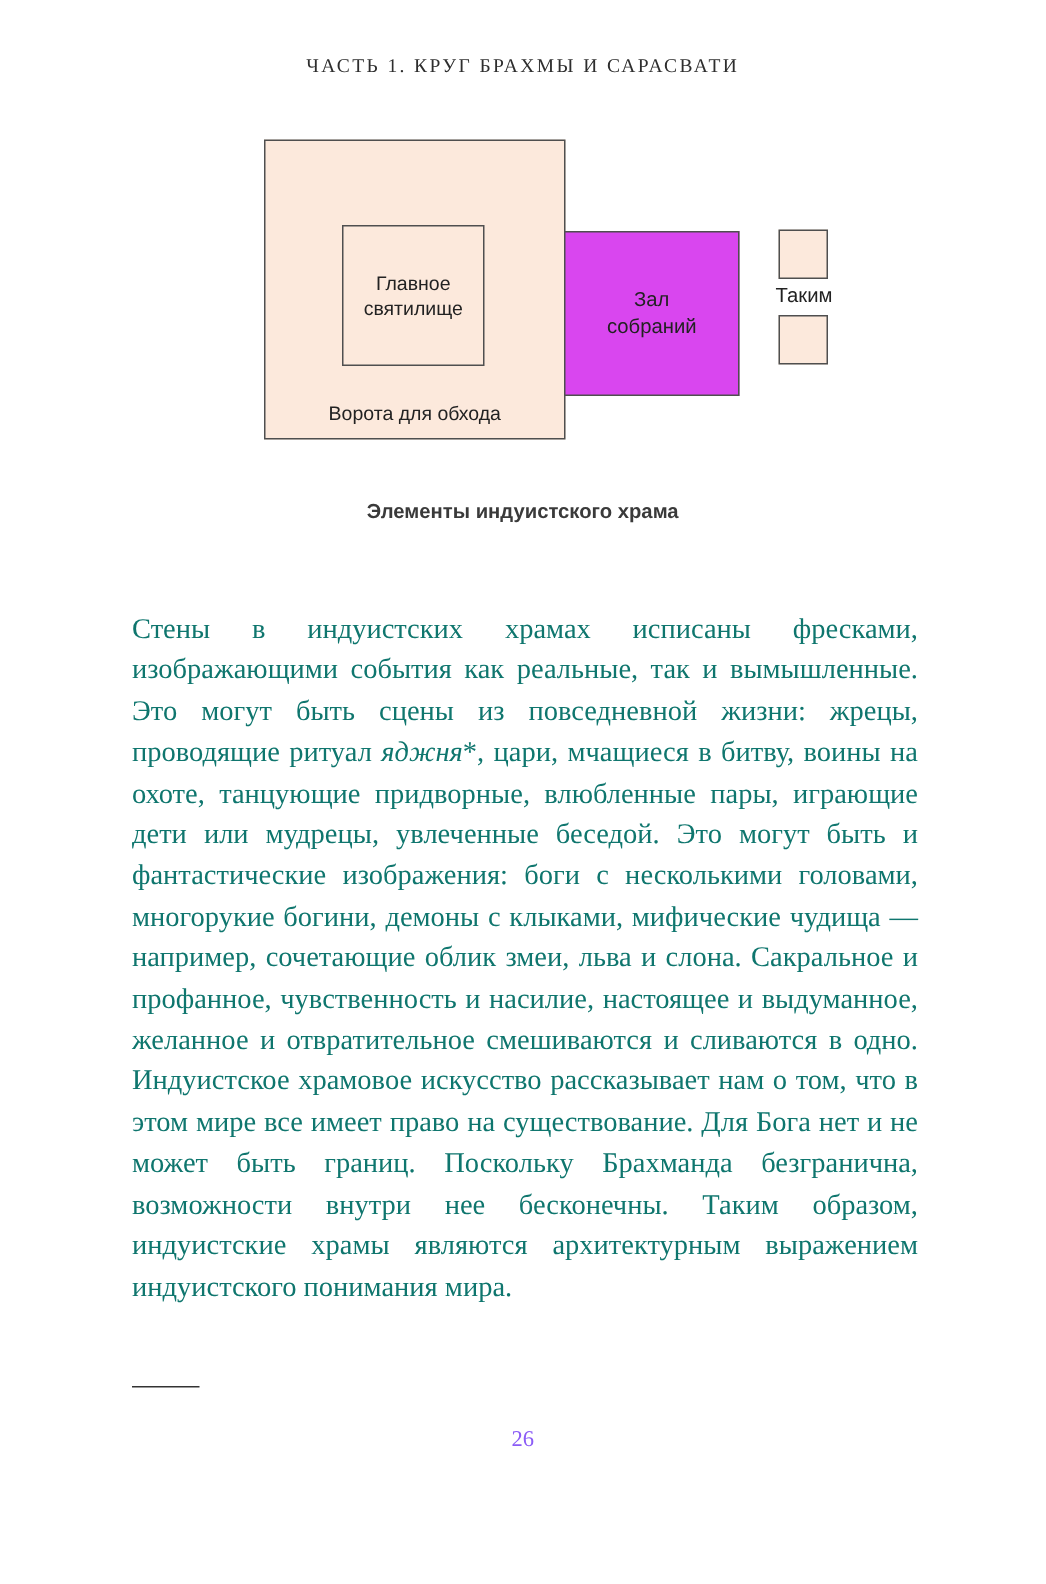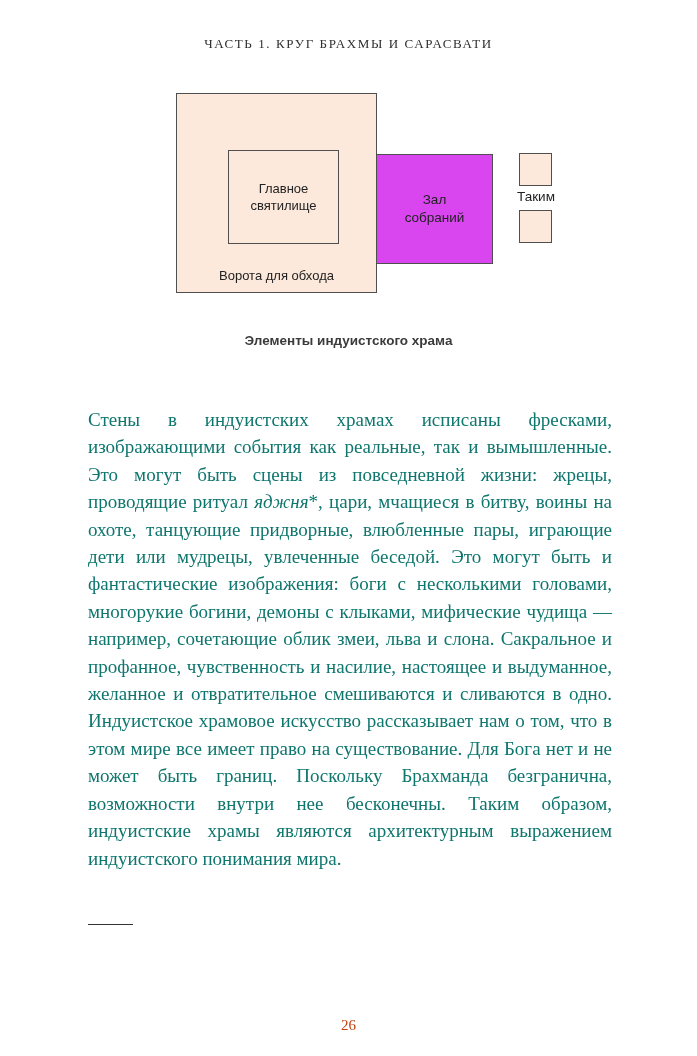--- a/index.html
+++ b/index.html
@@ -23,21 +23,21 @@
     color: #2e2e2e;
     font-family: "Liberation Serif", serif;
   }
   .rect {
     position: absolute;
     border: 1px solid #4f4f4f;
     background: #fce9dc;
   }
   .rect-big { left: 176px; top: 93px; width: 201px; height: 200px; }
   .rect-inner {
-    left: 228px; top: 150px; width: 111px; height: 94px;
+    left: 228px; top: 150px; width: 95px; height: 94px;
     display: flex; align-items: center; justify-content: center;
     text-align: center;
     font-family: "Liberation Sans", sans-serif;
     font-size: 13px; line-height: 17px; color: #222222;
     padding: 4px;
   }
   .rect-hall {
     left: 376px; top: 138px; width: 117px; height: 110px;
     display: flex; align-items: center; justify-content: center;
     text-align: center;
@@ -78,23 +78,23 @@
     position: absolute; left: 88px; top: 924px; width: 45px;
     border-top: 1px solid #333333;
   }
   .footnote {
     position: absolute; left: 103px; top: 933px; width: 511px;
     font-size: 15px; line-height: 21px;
     text-align: justify;
     color: #1c1c1c;
   }
   .page-number {
-    position: absolute; top: 1017px; left: 0; width: 100%;
+    position: absolute; top: 952px; left: 0; width: 100%;
     text-align: center;
-    font-size: 15px; color: #c2410c;
+    font-size: 15px; color: #8b5cf6;
   }
   .seg-italic { font-style: italic; }
 </style>
 </head>
 <body>
 
 <div class="page">
 
   <div class="running-head">ЧАСТЬ 1. КРУГ БРАХМЫ И САРАСВАТИ</div>
 

